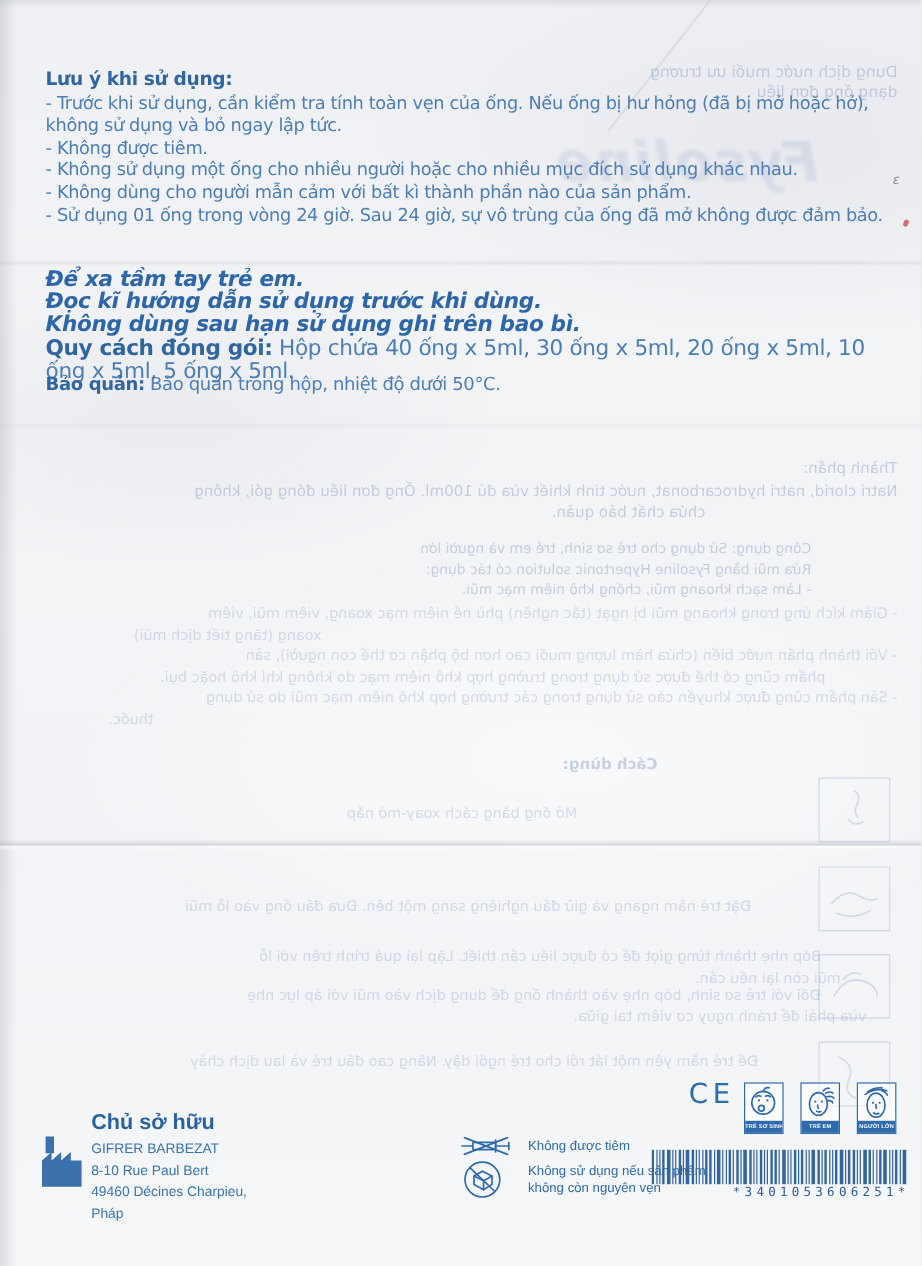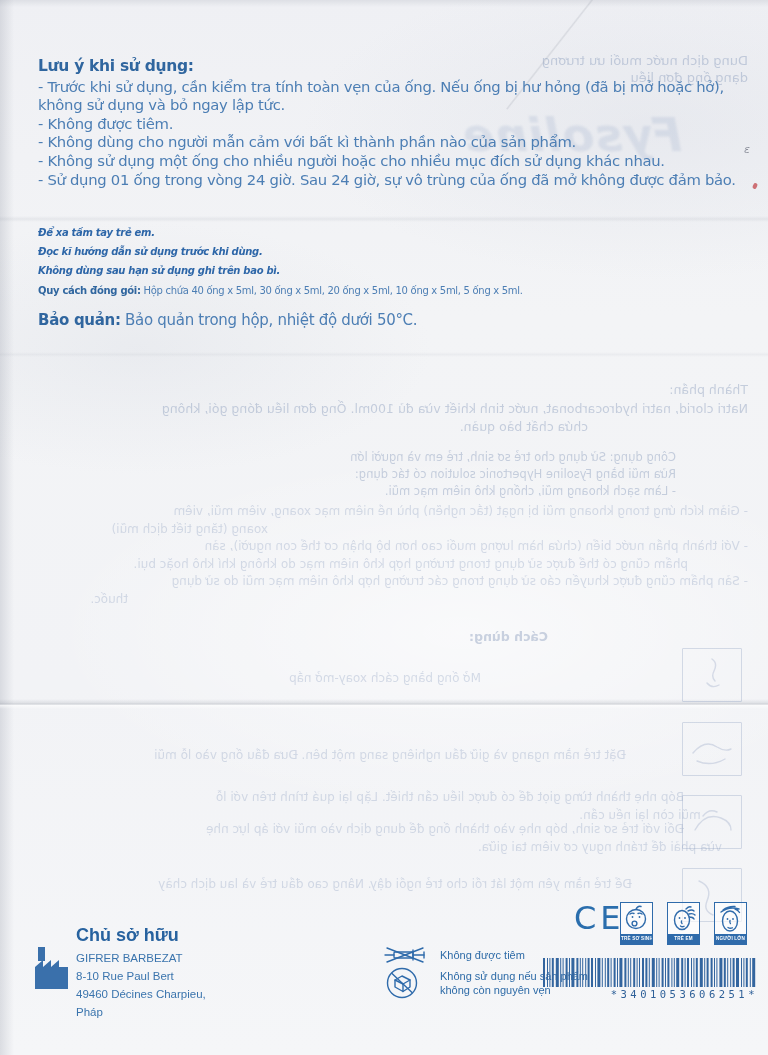--- a/index.html
+++ b/index.html
@@ -22,21 +22,21 @@
   .edge-left{position:absolute;left:0;top:0;bottom:0;width:14px;background:linear-gradient(90deg,rgba(150,155,168,0.28),transparent);}
   .edge-top{position:absolute;left:0;top:0;right:0;height:7px;background:linear-gradient(180deg,rgba(160,165,176,0.22),transparent);}
   .crease-diag{position:absolute;pointer-events:none;background:linear-gradient(90deg,transparent,rgba(140,146,158,0.22),transparent);}
   .diag-tr{top:-10px;left:598px;width:3px;height:150px;transform:rotate(38deg);transform-origin:top left;}
   .artifact{position:absolute;pointer-events:none;}
   .squiggle{top:143px;left:744px;color:rgba(90,95,110,0.65);font-size:11px;font-style:italic;}
   .red-dot{top:183px;left:753px;width:4px;height:6px;background:rgba(195,70,75,0.75);border-radius:2px;transform:rotate(25deg);}
   .main-text{position:absolute;left:38px;top:57px;width:706px;font-size:14.8px;line-height:18.6px;letter-spacing:-0.3px;}
   .sec-heading{color:#30669f;font-weight:bold;font-size:15.5px;margin-bottom:2px;}
   .note-item{color:#4c7eb4;}
-  .warn-block{position:absolute;left:38px;top:223px;width:710px;font-size:10px;line-height:19px;letter-spacing:-0.3px;}
+  .warn-block{position:absolute;left:38px;top:223px;width:710px;font-size:18px;line-height:19px;letter-spacing:-0.3px;}
   .warn-line{color:#2d66a8;font-weight:bold;font-style:italic;}
   .pack-line{margin-top:1px;color:#4c7eb4;font-style:normal;}
   .inline-label{color:#30669f;font-weight:bold;}
   .storage-line{position:absolute;left:38px;top:311px;width:710px;font-size:15px;letter-spacing:-0.3px;color:#4c7eb4;}
 
   
   .st{position:absolute;transform:scaleX(-1);color:rgba(120,142,180,0.38);filter:blur(0.55px);pointer-events:none;white-space:nowrap;}
   .st-soft{color:rgba(128,148,184,0.30);}
   .st-topright{top:52px;left:488px;width:260px;text-align:left;font-size:13px;line-height:17px;}
   .st-brand{top:108px;left:462px;width:220px;font-size:46px;font-weight:bold;font-style:italic;color:rgba(140,158,196,0.20);filter:blur(1.2px);letter-spacing:1px;}
@@ -63,21 +63,21 @@
   .blk-title{color:#27629f;font-weight:bold;font-size:18px;margin-bottom:3px;}
   .blk-line{color:#3a74ad;font-size:11.5px;line-height:12.6px;}
   .owner-block .blk-line{line-height:18px;}
   .factory{position:absolute;left:33px;top:944px;}
   .sym-row{position:absolute;left:383px;top:944px;width:170px;}
   .syringe-icon{position:absolute;left:0;top:3px;}
   .nobox-icon{position:absolute;left:2px;top:22px;}
   .sym-label{position:absolute;left:57px;color:#2e6ba7;font-size:11px;font-family:"Liberation Sans",sans-serif;}
   .lbl-inj{top:5px;}
   .lbl-dmg{top:26px;line-height:13.5px;white-space:nowrap;}
-  .ce-mark{position:absolute;left:574px;top:899px;color:#2a6ead;font-size:32px;letter-spacing:4px;font-family:"DejaVu Sans",sans-serif;font-weight:500;text-align:center;}
+  .ce-mark{position:absolute;left:574px;top:899px;color:#2a6ead;font-size:23px;letter-spacing:4px;font-family:"DejaVu Sans",sans-serif;font-weight:500;text-align:center;}
   .age-row{position:absolute;left:620px;top:902px;display:flex;gap:14px;}
   .age-card{width:31px;border:1.4px solid #2f6bab;background:rgba(255,255,255,0.6);}
   .age-face{width:31px;height:31px;display:block;}
   .age-label{background:#2f6bab;color:#fff;font-size:4.6px;font-weight:bold;text-align:center;line-height:10px;height:10px;letter-spacing:0.2px;font-family:"Liberation Sans",sans-serif;white-space:nowrap;overflow:hidden;}
   .barcode-wrap{position:absolute;left:543px;top:958px;width:215px;}
   .barcode-svg{display:block;width:215px;height:29px;}
   .barcode-svg rect{fill:#33659f;}
   .barcode-digits{color:#2e6098;font-size:10.5px;letter-spacing:3.5px;text-align:right;white-space:nowrap;margin-top:1px;font-family:"DejaVu Sans Mono","Liberation Mono",monospace;}
   .icon-stroke{stroke:#2f6bab;fill:none;stroke-width:1.4;stroke-linecap:round;stroke-linejoin:round;}
 </style>
@@ -146,22 +146,22 @@
   <div class="st-box" style="top:868px;">
     <svg viewBox="0 0 58 52">
         <path class="icon-stroke" style="stroke:rgba(130,148,185,0.8)" d="M16,12 q14,6 8,20 q-4,10 6,14"></path>
       </svg>
   </div>
 
   <div class="main-text">
     <div class="sec-heading">Lưu ý khi sử dụng:</div>
     <div class="note-item">- Trước khi sử dụng, cần kiểm tra tính toàn vẹn của ống. Nếu ống bị hư hỏng (đã bị mở hoặc hở), không sử dụng và bỏ ngay lập tức.</div>
     <div class="note-item">- Không được tiêm.</div>
+    <div class="note-item">- Không sử dụng một ống cho nhiều người hoặc cho nhiều mục đích sử dụng khác nhau.</div>
     <div class="note-item">- Không dùng cho người mẫn cảm với bất kì thành phần nào của sản phẩm.</div>
-    <div class="note-item">- Không sử dụng một ống cho nhiều người hoặc cho nhiều mục đích sử dụng khác nhau.</div>
     <div class="note-item">- Sử dụng 01 ống trong vòng 24 giờ. Sau 24 giờ, sự vô trùng của ống đã mở không được đảm bảo.</div>
   </div>
 
   <div class="warn-block">
     <div class="warn-line">Để xa tầm tay trẻ em.</div>
     <div class="warn-line">Đọc kĩ hướng dẫn sử dụng trước khi dùng.</div>
     <div class="warn-line">Không dùng sau hạn sử dụng ghi trên bao bì.</div>
     <div class="pack-line">
       <span class="inline-label">Quy cách đóng gói:</span><span> Hộp chứa 40 ống x 5ml, 30 ống x 5ml, 20 ống x 5ml, 10 ống x 5ml, 5 ống x 5ml.</span>
     </div>

